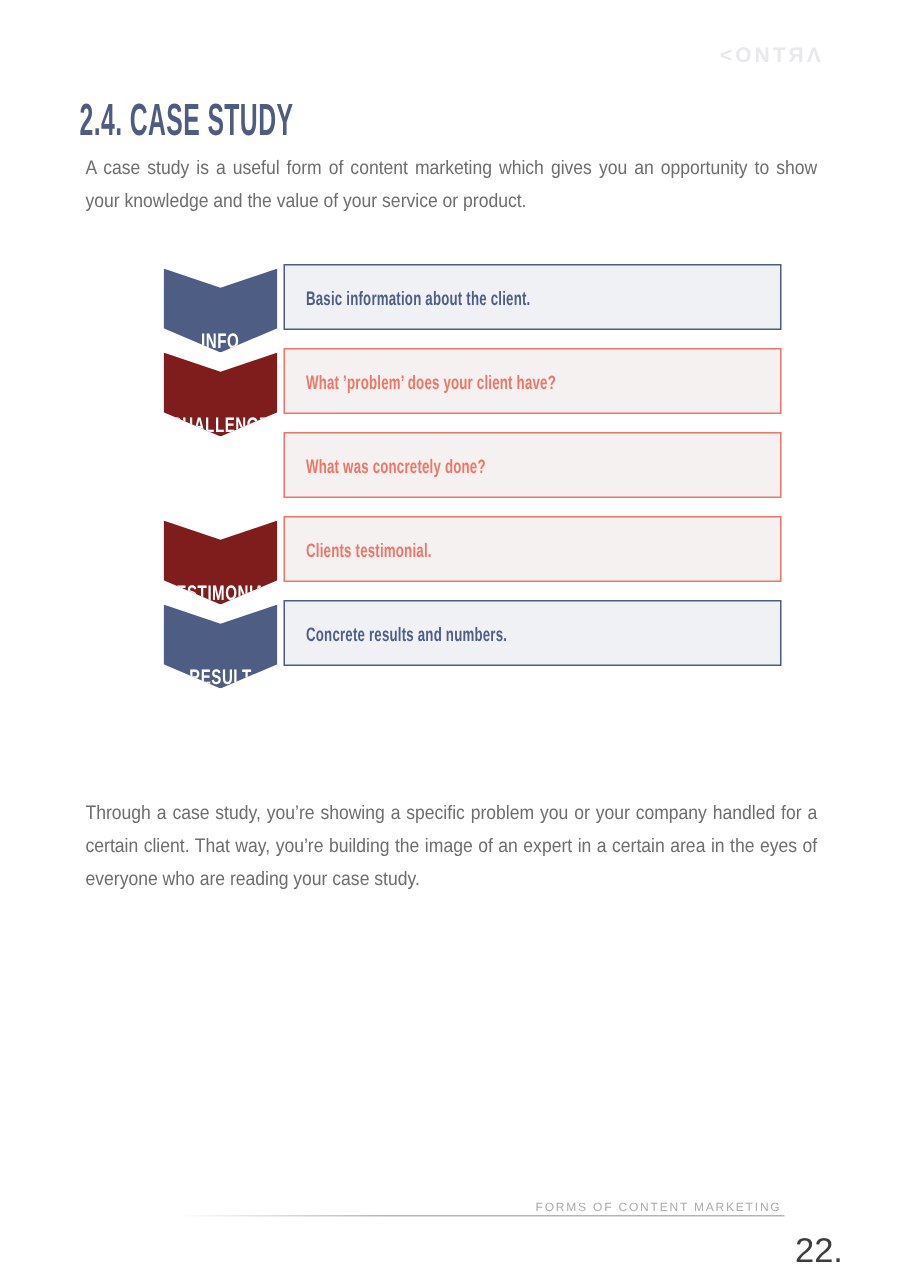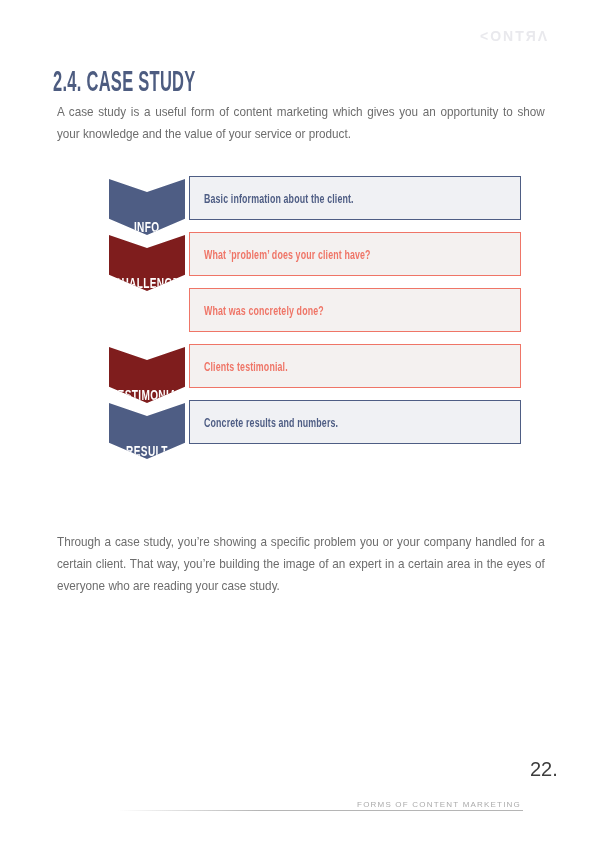--- a/index.html
+++ b/index.html
@@ -65,22 +65,22 @@
   
   .footer-rule {
     position:absolute; top:810px; left:118px; width:405px; height:1px;
     background:linear-gradient(to right, rgba(185,185,185,0), #b5b5b5 35%);
   }
   .footer-label {
     position:absolute; top:800px; right:79px;
     font-size:8px; letter-spacing:1.2px; color:#ababab; white-space:nowrap;
   }
   .page-number {
-    position:absolute; top:758px; left:530px;
-    font-size:20px; color:#3d3d3d;
+    position:absolute; top:820px; left:530px;
+    font-size:23px; color:#3d3d3d;
   }
 </style>
 </head>
 <body>
 
 <div class="page">
 
   <div class="logo">&lt;ONTЯΛ</div>
 
   <h1 class="heading">2.4. CASE STUDY</h1>

